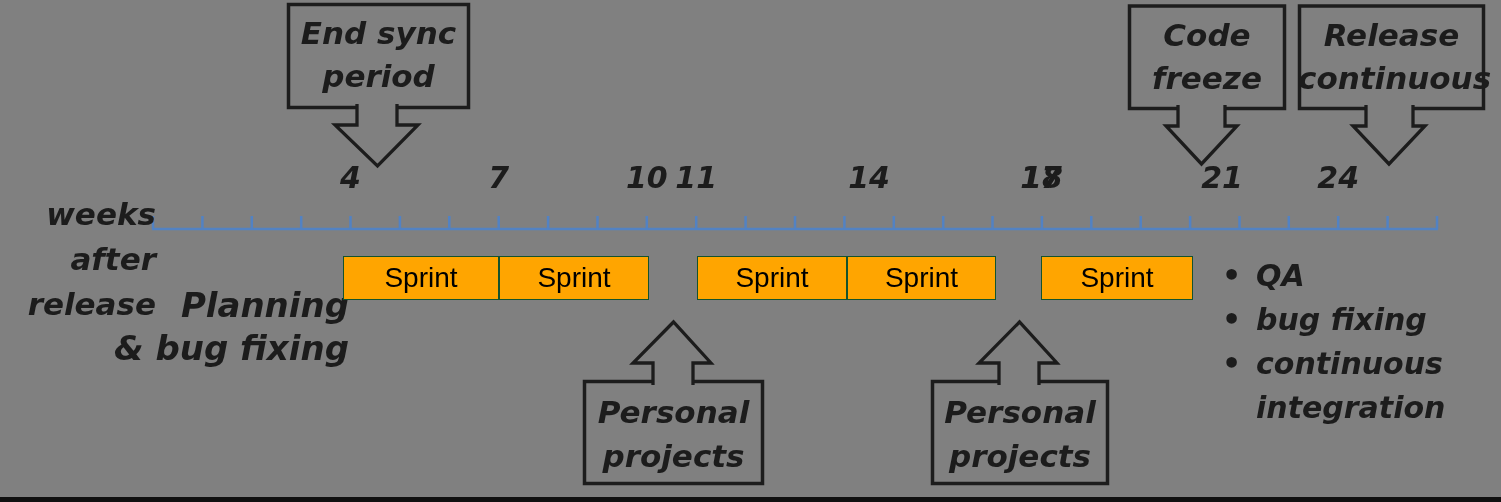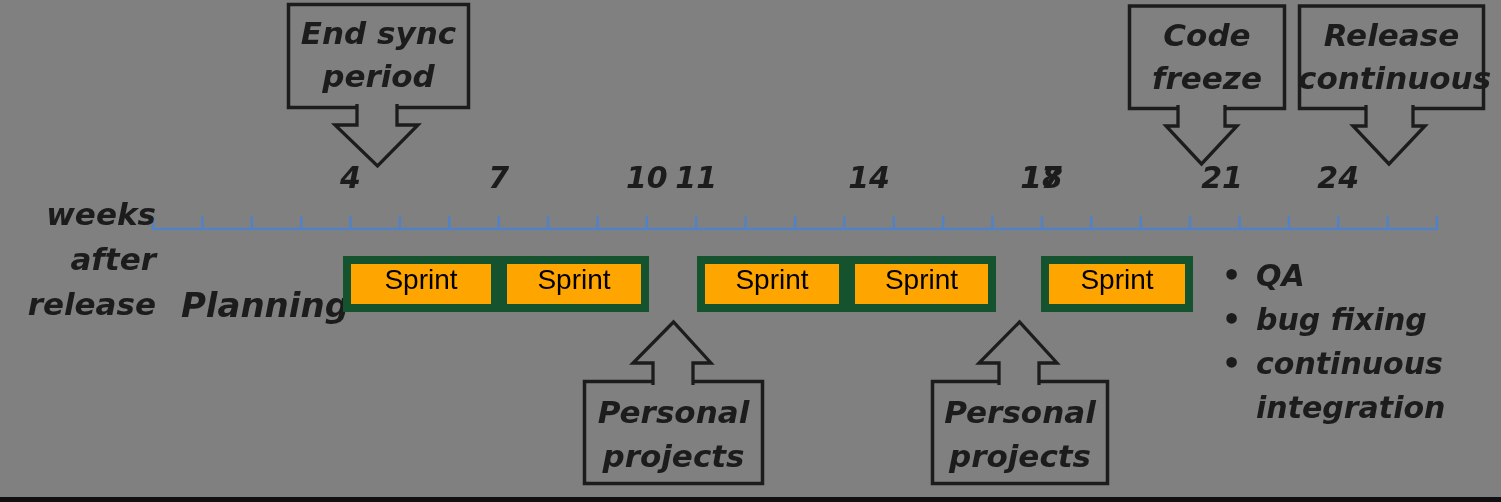--- a/index.html
+++ b/index.html
@@ -22,23 +22,23 @@
   .abs{position:absolute;}
   .center{text-align:right;margin-top:28px;}
   .nowrap{white-space:nowrap;}
 
   .axis-caption{left:8px; top:164px; width:148px; font-size:31px; line-height:45px;}
   .week-label{top:163px; transform:translateX(-50%); font-size:30px; line-height:30px;}
 
   .phase-planning{left:109px; top:256px; width:240px; font-size:34px; line-height:43px;}
 
   .sprint-box{
-    position:absolute; top:256px; height:56px; box-sizing:border-box;
-    background:var(--sprint_fill); border:8px solid #14532d;
-    display:flex; align-items:flex-start; justify-content:center;
+    position:absolute; top:256px; height:44px; box-sizing:border-box;
+    background:var(--sprint_fill); border:1px solid #14532d;
+    display:flex; align-items:center; justify-content:center;
     font-family:"Liberation Sans", sans-serif; font-size:28px; color:#000;
   }
 
   .callout-text{position:absolute; font-size:31px; line-height:43px; text-align:center;}
   .callout-text div{white-space:nowrap;}
 
   .qa-list{left:1222px; top:254px; width:274px; font-size:30px; line-height:44px;}
   .qa-item{display:flex; align-items:flex-start;}
   .qa-bullet{width:34px; flex:none;}
   .qa-text{width:228px;}
@@ -107,20 +107,21 @@
   <div class="abs itext week-label" style="left:646.8px">10</div>
   <div class="abs itext week-label" style="left:696.2px">11</div>
   <div class="abs itext week-label" style="left:869px">14</div>
   <div class="abs itext week-label" style="left:1041px">17</div>
   <div class="abs itext week-label" style="left:1041.9px">18</div>
   <div class="abs itext week-label" style="left:1222px">21</div>
   <div class="abs itext week-label" style="left:1338.2px">24</div>
 
   <div class="abs itext center phase-planning">
     <div class="nowrap">Planning</div>
+    <div class="nowrap">&amp; bug fixing</div>
   </div>
 
   <div class="sprint-box" style="left:343px;  width:156px">
       <span>Sprint</span>
     </div>
   <div class="sprint-box" style="left:499px;  width:150px">
       <span>Sprint</span>
     </div>
   <div class="sprint-box" style="left:697px;  width:150px">
       <span>Sprint</span>

